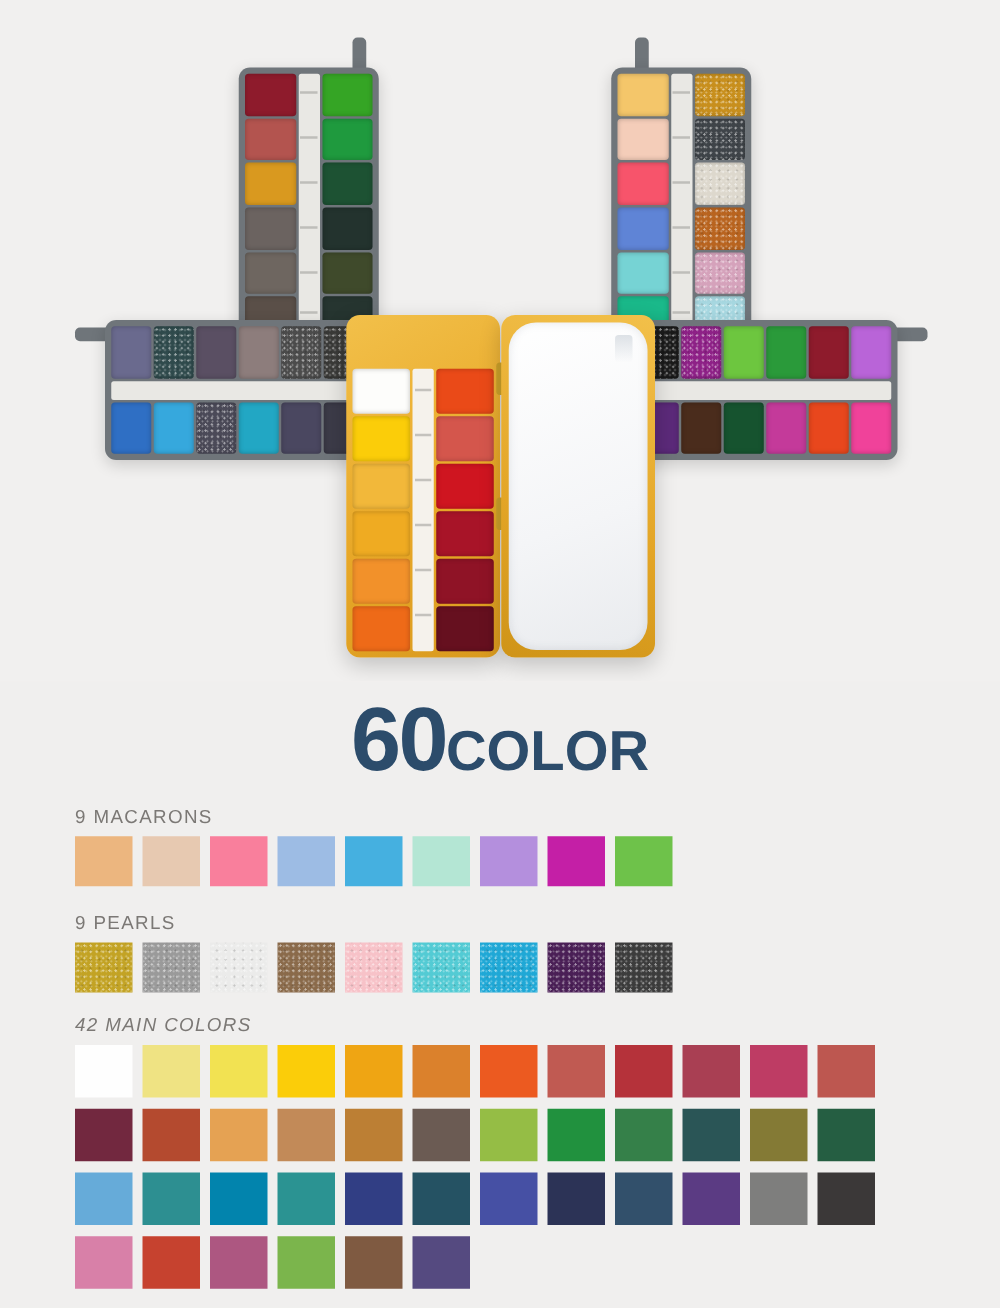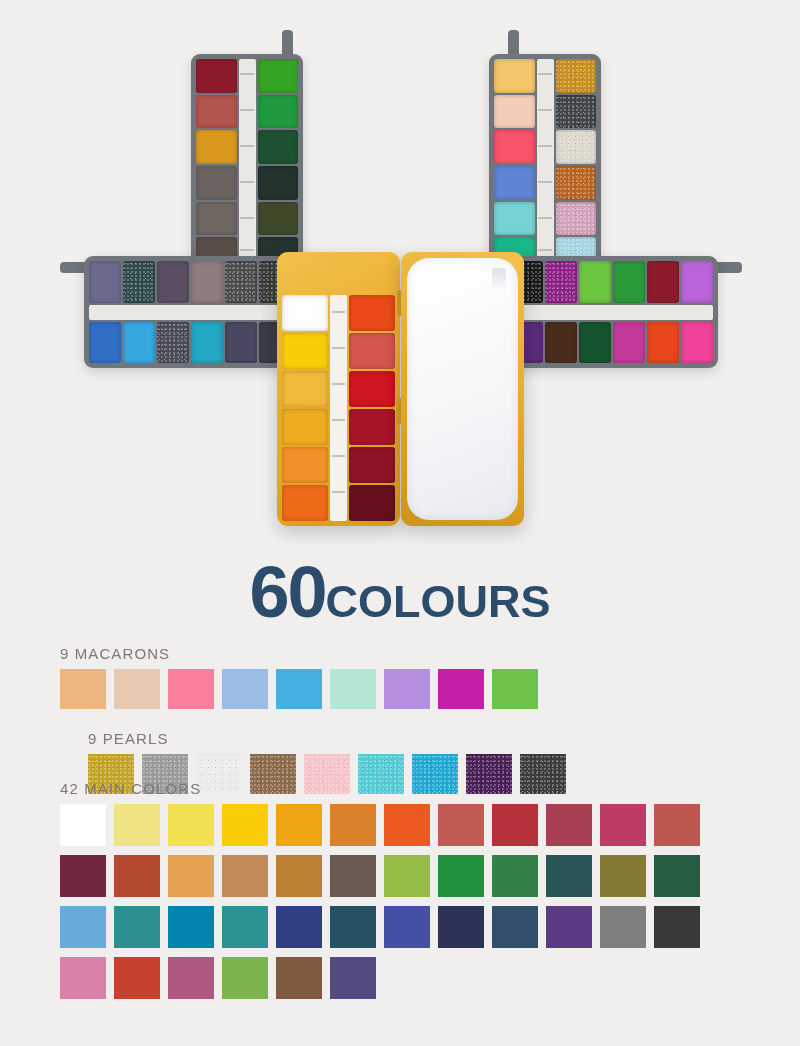--- a/index.html
+++ b/index.html
@@ -229,54 +229,54 @@
   </div>
   <div class="hinge" style="top:290px"></div>
   <div class="hinge" style="top:398px"></div>
 
   <div class="tin tin-right">
     <div class="tin-mix"></div>
   </div>
 </div>
 
 <div class="title">
-  <span class="num">60</span><span class="word">COLOURS</span>
+  <span class="num">60</span><span class="word">COLOR</span>
 </div>
 
 <div class="section" style="top:645px;">
   <div class="sec-label">9 MACARONS</div>
   <div class="row">
     <div class="sw" style="background:#ecb67f"></div>
     <div class="sw" style="background:#e7c9b1"></div>
     <div class="sw" style="background:#f97f9c"></div>
     <div class="sw" style="background:#9dbce4"></div>
     <div class="sw" style="background:#45b0e0"></div>
     <div class="sw" style="background:#b4e6d4"></div>
     <div class="sw" style="background:#b48fdd"></div>
     <div class="sw" style="background:#c41fa6"></div>
     <div class="sw" style="background:#6ec24a"></div>
   </div>
 </div>
 
-<div class="section" style="top:730px;margin-left:28px;">
+<div class="section" style="top:730px;">
   <div class="sec-label">9 PEARLS</div>
   <div class="row">
     <div class="sw pearl" style="background:#c3a324"></div>
     <div class="sw pearl" style="background:#9a9a9a"></div>
     <div class="sw pearl" style="background:#ebebea"></div>
     <div class="sw pearl" style="background:#8a6a4a"></div>
     <div class="sw pearl" style="background:#f7c2c8"></div>
     <div class="sw pearl" style="background:#53cbd4"></div>
     <div class="sw pearl" style="background:#1fa8d6"></div>
     <div class="sw pearl" style="background:#4a1f56"></div>
     <div class="sw pearl" style="background:#3c3c3c"></div>
   </div>
 </div>
 
-<div class="section" style="top:780px;">
+<div class="section" style="top:812px;font-style:italic;">
   <div class="sec-label">42 MAIN COLORS</div>
   <div class="grid4">
 
     <div class="row">
       <div class="sw sq" style="background:#fefefe"></div>
       <div class="sw sq" style="background:#efe383"></div>
       <div class="sw sq" style="background:#f2e252"></div>
       <div class="sw sq" style="background:#fbcd09"></div>
       <div class="sw sq" style="background:#efa513"></div>
       <div class="sw sq" style="background:#db812c"></div>

